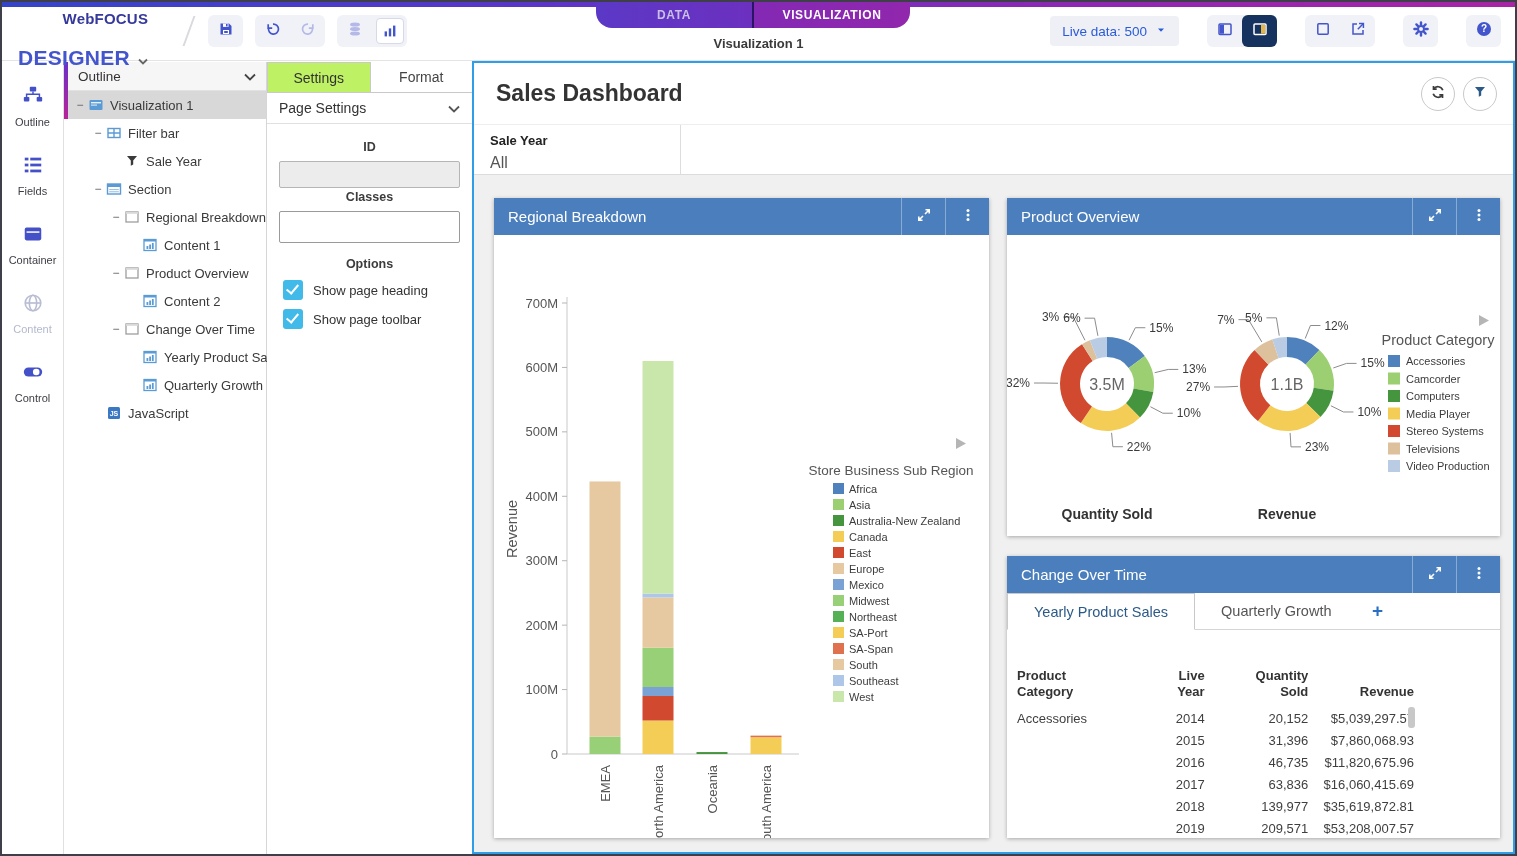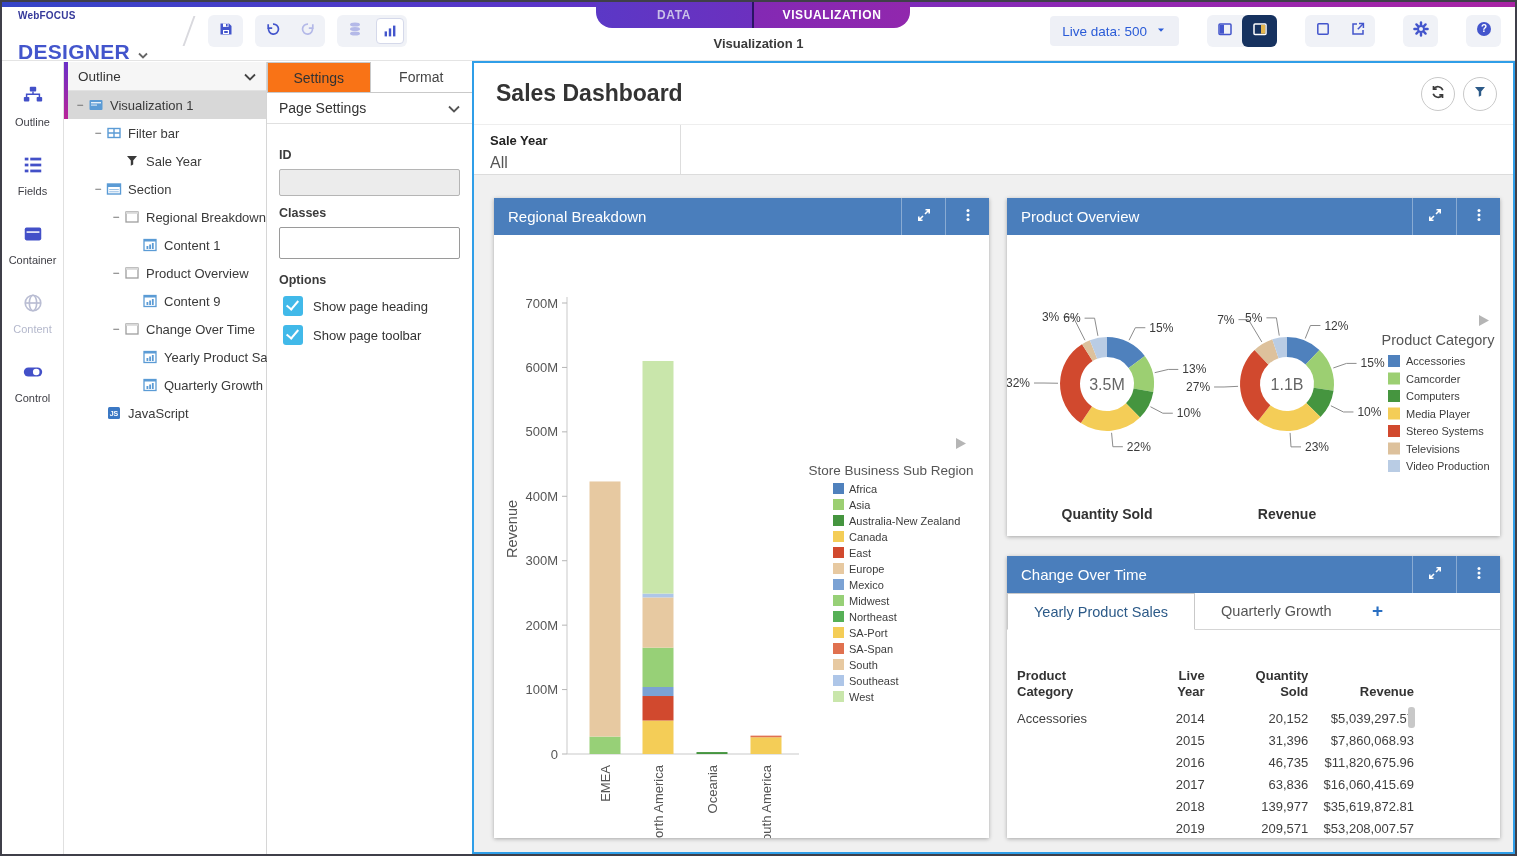--- a/index.html
+++ b/index.html
@@ -5,21 +5,21 @@
   * { margin:0; padding:0; box-sizing:border-box; }
   html,body { background:#888; }
   body { font-family:"Liberation Sans", sans-serif; }
   .window { position:relative; width:1517px; height:856px; background:#fff; border:2px solid #3f3f49; overflow:hidden; }
 
   
   .topbar { position:absolute; left:0; top:0; right:0; height:59px; background:#fff; border-bottom:1px solid #e4e4e4; z-index:30; }
   .grad-strip { position:absolute; left:0; top:0; right:0; height:5px;
     background:linear-gradient(90deg,#3545c8 0%,#5a35c8 35%,#8c28b4 70%,#a824a4 100%); }
   .brand { position:absolute; left:16px; top:8px; cursor:pointer; }
-  .brand .l1 { font-size:10px; font-weight:bold; color:#35399b; letter-spacing:.2px; }
+  .brand .l1 { font-size:15px; font-weight:bold; color:#35399b; letter-spacing:.2px;text-align:right; }
   .brand .l2 { font-size:21px; font-weight:800; color:#4355cc; letter-spacing:.3px; line-height:22px; display:flex; align-items:center; gap:8px;margin-top:20px; }
   .brand .caret { color:#666; }
   .slash { position:absolute; left:186px; top:14px; width:2px; height:30px; background:#d9d9de; transform:skewX(-20deg); }
   .tb-group { display:flex; align-items:center; background:#f0f2f7; border-radius:6px; height:32px; }
   .tb-btn { width:35px; height:32px; display:flex; align-items:center; justify-content:center; color:#4355cc; cursor:pointer; border-radius:6px; }
   .tb-btn.lite { color:#b4b9e8; }
   .tb-btn .card { width:28px; height:26px; background:#fff; border:1px solid #d5d9ea; border-radius:4px; display:flex; align-items:center; justify-content:center; }
   #tb-left { position:absolute; left:206px; top:13px; display:flex; gap:12px; }
   #tb-right { position:absolute; right:14px; top:13px; display:flex; gap:28px; align-items:center; }
   .live-data { height:30px; padding:0 12px; background:#eef0f6; border-radius:4px; display:flex; align-items:center; gap:8px; color:#2a5bd7; font-size:13.5px; cursor:pointer; }
@@ -43,24 +43,24 @@
   .outline-header { height:29px; background:#f6f6f6; border-bottom:1px solid #e2e2e2; display:flex; align-items:center; justify-content:space-between; padding:0 10px 0 14px; font-size:13.5px; color:#333; cursor:pointer; }
   .tree-row { height:28px; display:flex; align-items:center; font-size:13px; color:#3a3a3a; cursor:pointer; white-space:nowrap; }
   .tree-row.selected { background:#d8d8d8; }
   .tw { width:16px; display:inline-flex; justify-content:center; color:#666; font-size:12px; flex:0 0 16px; }
   .tree-row .ticon { width:16px; display:inline-flex; justify-content:center; margin-right:6px; flex:0 0 16px; }
 
   
   .settings-panel { position:absolute; left:265px; top:60px; bottom:0; width:205px; background:#fff; }
   .settings-tabs { display:flex; height:31px; border-bottom:1px solid #c9c9c9; }
   .s-tab { flex:1; display:flex; align-items:center; justify-content:center; font-size:14px; color:#444; cursor:pointer; background:#fff; }
-  .s-tab.active { border:1px solid #c9c9c9; border-bottom:none; color:#333; position:relative; top:0; background:#f97316; }
+  .s-tab.active { border:1px solid #c9c9c9; border-bottom:none; color:#333; position:relative; top:0; background:#bef264; }
   .ps-header { height:31px; display:flex; align-items:center; justify-content:space-between; padding:0 12px; font-size:14px; color:#333; border-bottom:1px solid #e0e0e0; cursor:pointer; }
   .s-body { padding:14px 12px; }
-  .s-label { font-size:12.5px; font-weight:bold; color:#3c3c3c; margin:10px 0 7px; }
+  .s-label { font-size:12.5px; font-weight:bold; color:#3c3c3c; margin:2px 0 7px;text-align:center; }
   .s-input { width:100%; height:27px; border:1px solid #b5b5b5; border-radius:2px; background:#fff; font:13px "Liberation Sans",sans-serif; padding:0 6px; color:#333; }
   .s-input:disabled { background:#ececec; }
   .s-input.classes { height:32px; border-color:#9a9a9a; }
   .opt-row { display:flex; align-items:center; margin:9px 0 9px 4px; cursor:pointer; }
   .chk { width:20px; height:20px; border-radius:3px; background:#41b9e9; position:relative; flex:0 0 20px; }
   .chk:after { content:""; position:absolute; left:6px; top:2px; width:5px; height:10px; border:solid #fff; border-width:0 2.5px 2.5px 0; transform:rotate(40deg); }
   .opt-row .olbl { font-size:13px; color:#333; margin-left:10px; }
 
   
   .canvas { position:absolute; left:470px; top:59px; right:0; bottom:0; border:2px solid #2f9ee8; background:#f0f0f0; }
@@ -366,21 +366,21 @@
           <span class="tw"></span>
           <span class="ticon">
             <svg width="16" height="16" viewBox="0 0 16 16">
               <rect x="2" y="2.5" width="12" height="11" fill="#fff" stroke="#5b9bd5" stroke-width="1.3"></rect>
               <rect x="2" y="2.5" width="12" height="2" fill="#5b9bd5"></rect>
               <rect x="4.5" y="9" width="1.8" height="3" fill="#5b9bd5"></rect>
               <rect x="7.2" y="7.5" width="1.8" height="4.5" fill="#5b9bd5"></rect>
               <rect x="9.9" y="6" width="1.8" height="6" fill="#5b9bd5"></rect>
             </svg>
           </span>
-          <span>Content 9</span>
+          <span>Content 2</span>
         </div>
         <div class="tree-row" style="padding-left: 44px;">
           <span class="tw">−</span>
           <span class="ticon">
             <svg width="16" height="16" viewBox="0 0 16 16">
               <rect x="2" y="3" width="12" height="10" fill="#fff" stroke="#9e9e9e" stroke-width="1.3"></rect>
               <rect x="2" y="3" width="12" height="1.8" fill="#d9d9d9"></rect>
             </svg>
           </span>
           <span>Change Over Time</span>

